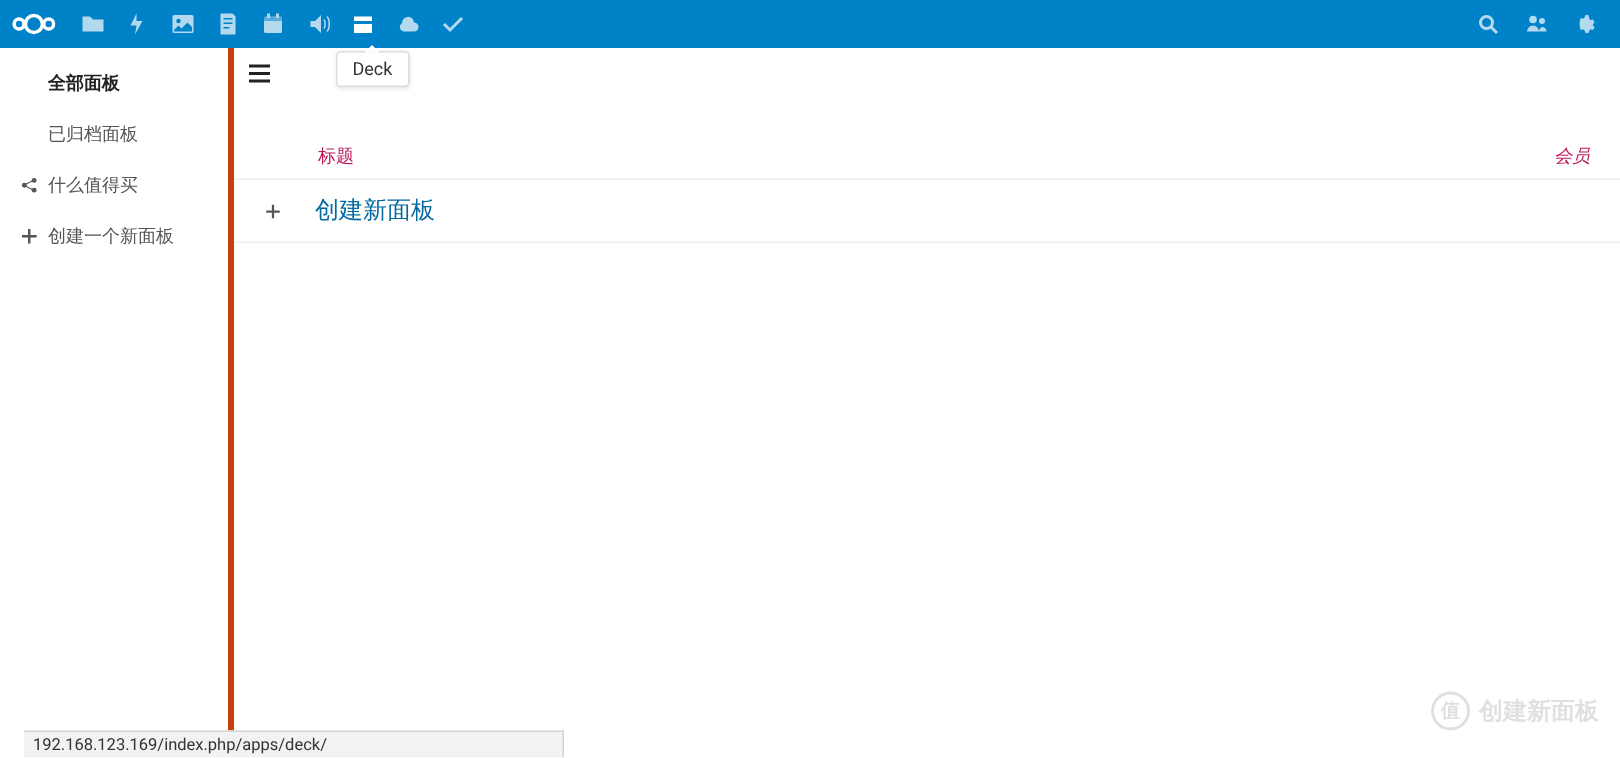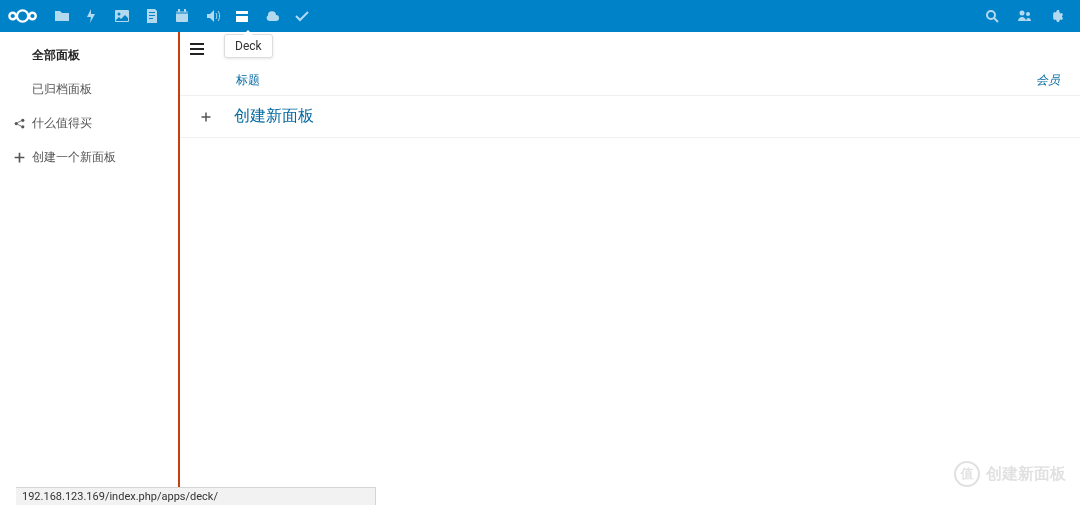--- a/index.html
+++ b/index.html
@@ -13,33 +13,33 @@
     .app-icon.active { opacity: 1; }
     .app-icon.active::after { content:""; position:absolute; bottom:-6px; left:50%; transform:translateX(-50%); border:6px solid transparent; border-bottom-color:#fff; }
     .app-icon svg { width: 16px; height: 16px; fill: #fff; }
     .topbar-right { margin-left: auto; display: flex; align-items: center; }
     .topbar-right .app-icon { width: 32px; }
     
     .tooltip { position: absolute; top: 34px; left: 224px; background: #fff; border: 1px solid #ddd; border-radius: 3px; padding: 4px 10px; font-size: 12px; color: #333; box-shadow: 0 1px 3px rgba(0,0,0,0.1); z-index: 100; }
     .tooltip::before { content:""; position:absolute; top:-5px; left:50%; transform:translateX(-50%); border:5px solid transparent; border-bottom-color:#fff; border-top:none; }
     
     .container { display: flex; height: calc(100% - 32px - 18px); }
-    .sidebar { width: 180px; border-right: 2px solid #c2410c; padding-top: 6px; }
+    .sidebar { width: 156px; border-right: 4px solid #c2410c; padding-top: 6px; }
     .sidebar-item { height: 34px; display: flex; align-items: center; padding-left: 10px; font-size: 12px; color: #555; cursor: pointer; }
     .sidebar-item.active { font-weight: 600; color: #222; }
     .sidebar-item .icon-slot { width: 18px; display: flex; align-items: center; justify-content: center; }
     .sidebar-item .icon-slot svg { width: 13px; height: 13px; fill: #555; }
     .sidebar-item .label { margin-left: 4px; }
     
     .main { flex: 1; position: relative; }
     .main-header { height: 34px; display: flex; align-items: center; padding: 0 10px; }
     .hamburger { width: 20px; height: 20px; display: flex; flex-direction: column; justify-content: center; gap: 3px; cursor: pointer; }
     .hamburger span { height: 2px; background: #222; width: 14px; }
     
-    .table-header { height: 30px; display: flex; align-items: center; padding: 0 20px 0 56px; font-size: 12px; color: #0369a1; border-bottom: 1px solid #f0f0f0; }
+    .table-header { height: 30px; display: flex; align-items: center; padding: 0 20px 0 56px; font-size: 12px; color: #be185d; border-bottom: 1px solid #f0f0f0; margin-top: 24px; }
     .th-title { flex: 1; }
     .th-member { width: 60px; text-align: right; font-style: italic; }
     
     .create-row { height: 42px; display: flex; align-items: center; padding-left: 16px; font-size: 16px; color: #0369a1; border-bottom: 1px solid #f0f0f0; cursor: pointer; }
     .plus-btn { width: 20px; height: 20px; display: flex; align-items: center; justify-content: center; margin-right: 18px; }
     .plus-btn svg { width: 12px; height: 12px; fill: #555; }
     
     .statusbar { position: absolute; bottom: 0; left: 16px; width: 360px; height: 18px; background: #f2f2f2; border: 1px solid #d4d4d4; border-left: none; border-bottom: none; font-size: 11px; color: #333; padding: 2px 6px; }
     
     .watermark { position: absolute; right: 14px; bottom: 18px; display: flex; align-items: center; color: rgba(0,0,0,0.12); font-size: 16px; font-weight: 600; pointer-events: none; }

